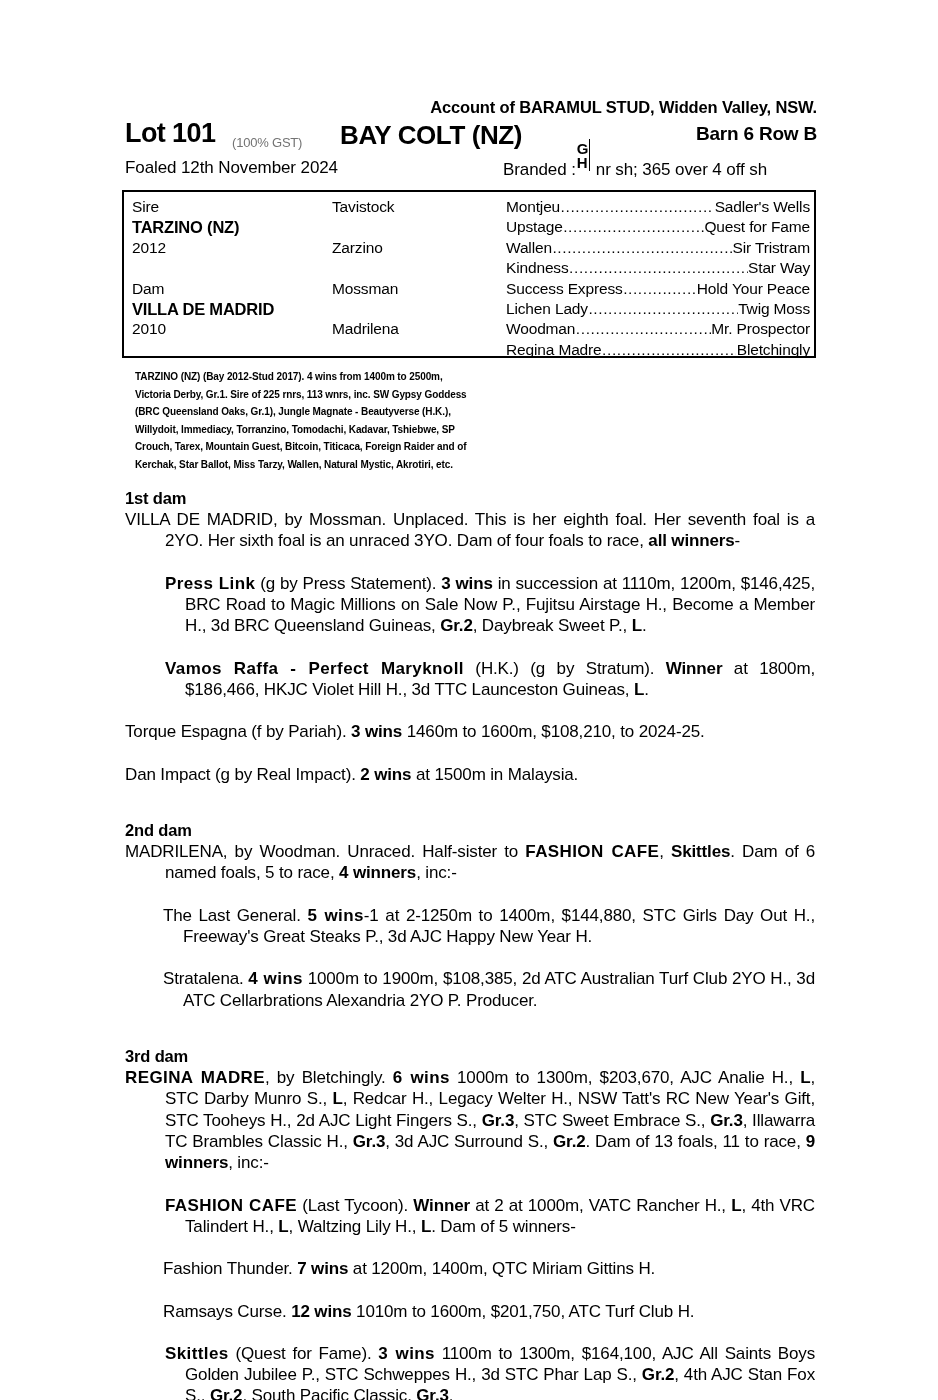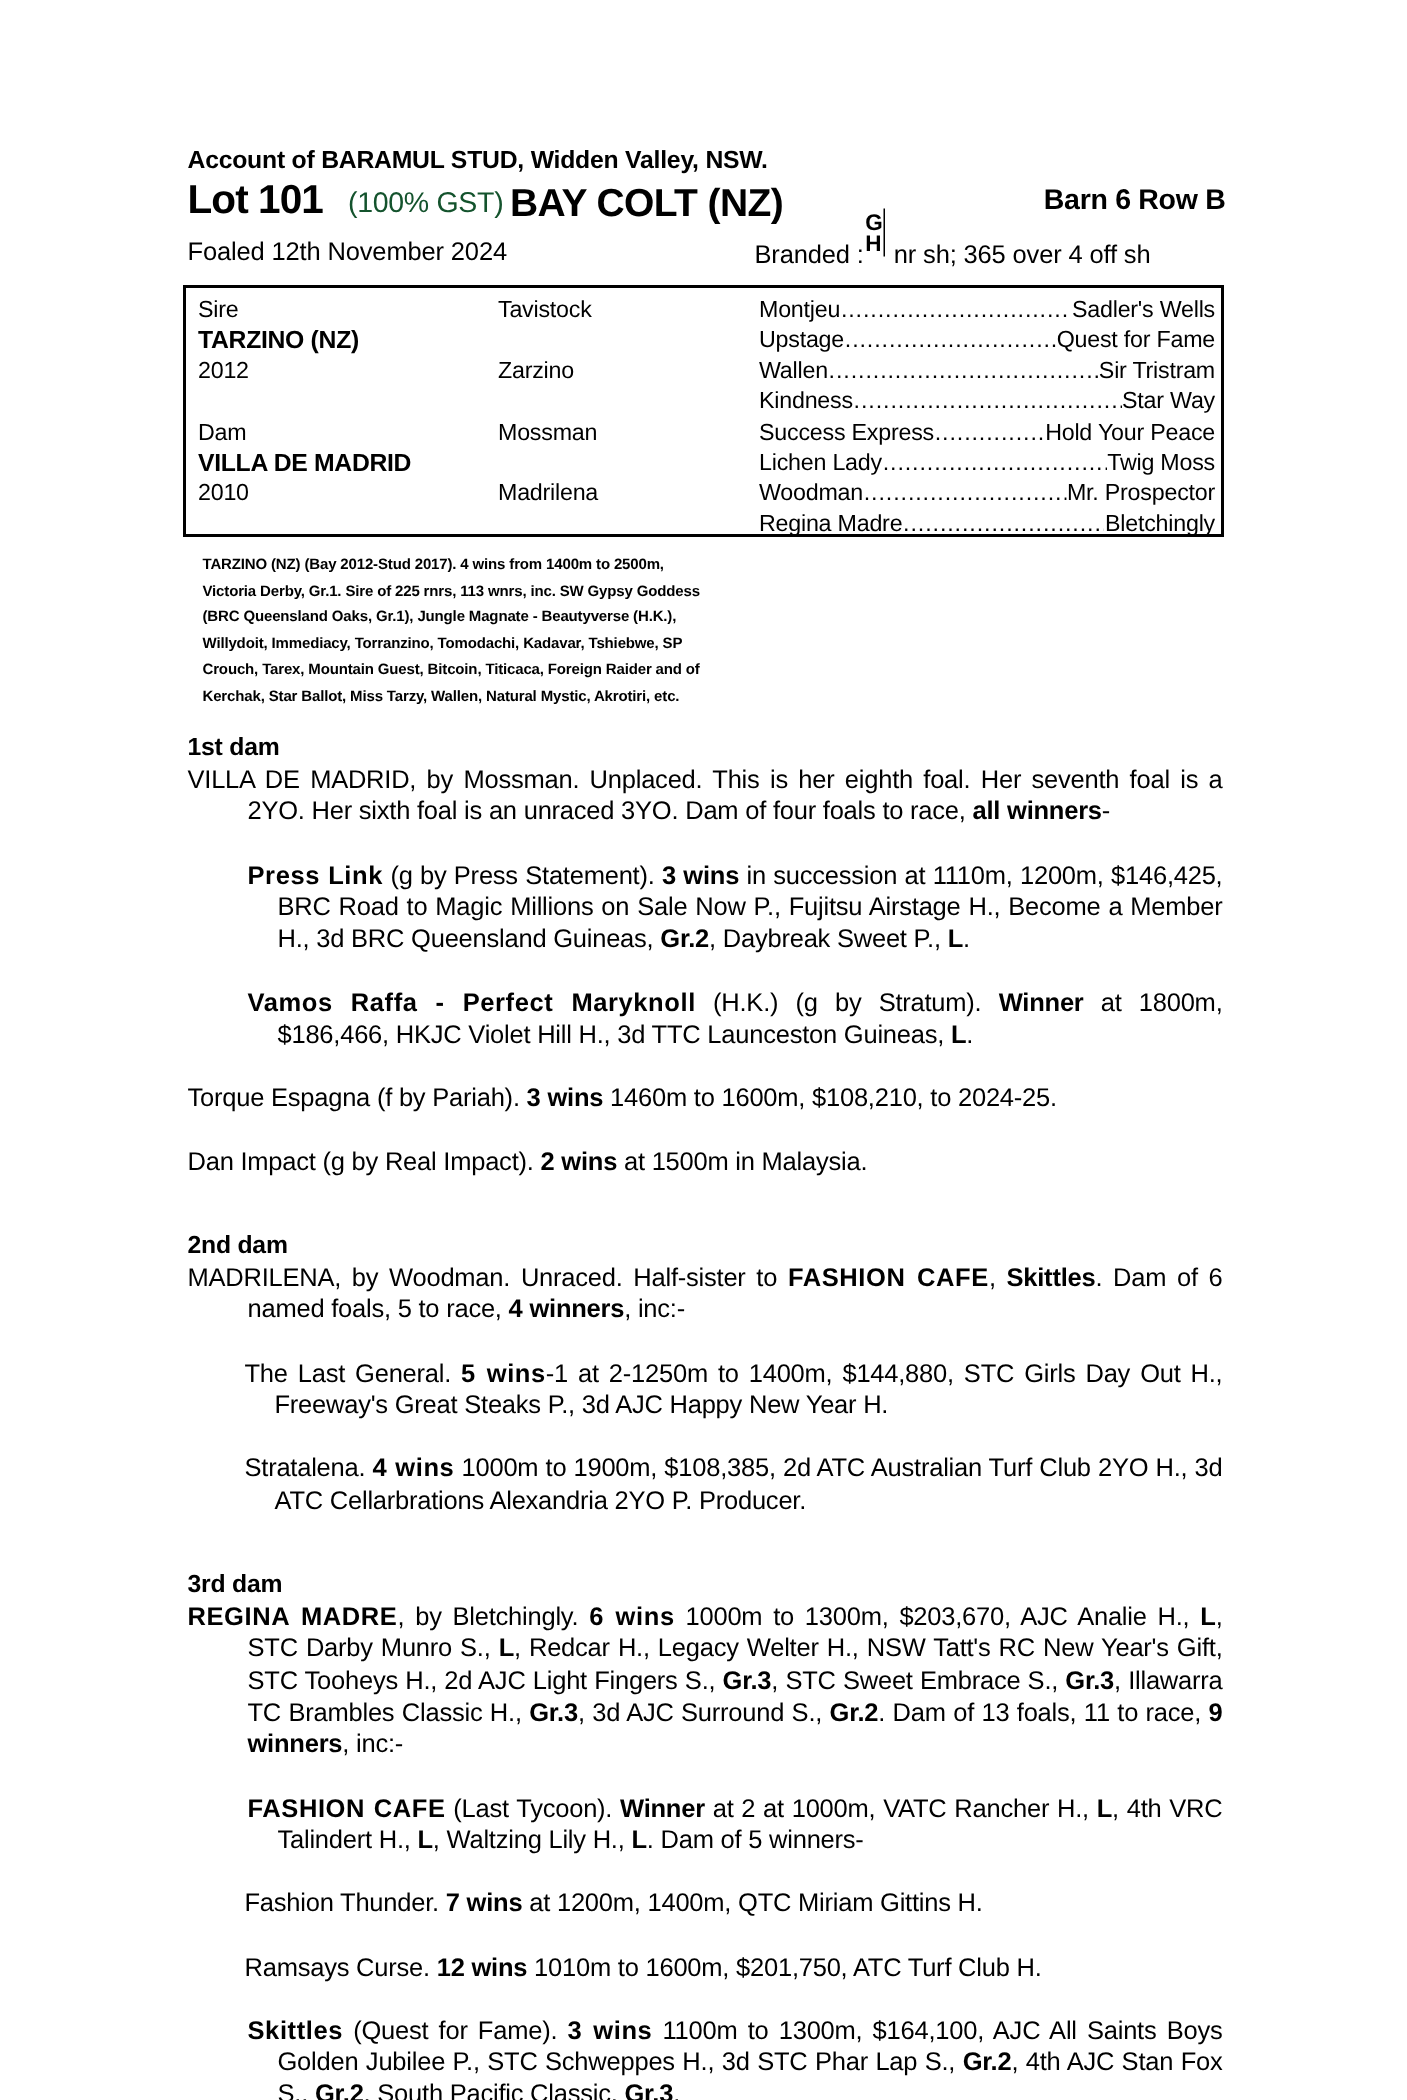--- a/index.html
+++ b/index.html
@@ -22,21 +22,21 @@
     height: 1400px;
     padding: 0;
   }
 
   
   .account-line {
     position: absolute;
     left: 125px;
     top: 98px;
     width: 692px;
-    text-align: left;
+    text-align: right;
     font-weight: bold;
     font-size: 16.5px;
     letter-spacing: -0.15px;
   }
 
   .lot-row {
     position: absolute;
     left: 125px;
     top: 120px;
     width: 692px;
@@ -46,23 +46,23 @@
     position: absolute;
     left: 0;
     top: -2px;
     font-size: 27px;
     font-weight: bold;
     letter-spacing: -0.6px;
   }
   .gst {
     position: absolute;
     left: 107px;
-    top: 5px;
-    font-size: 19px;
-    color: #14532d;
+    top: 15px;
+    font-size: 13px;
+    color: #737373;
     letter-spacing: -0.2px;
   }
   .colt-title {
     position: absolute;
     left: 215px;
     top: 0px;
     font-size: 26px;
     font-weight: bold;
     letter-spacing: -0.4px;
   }

